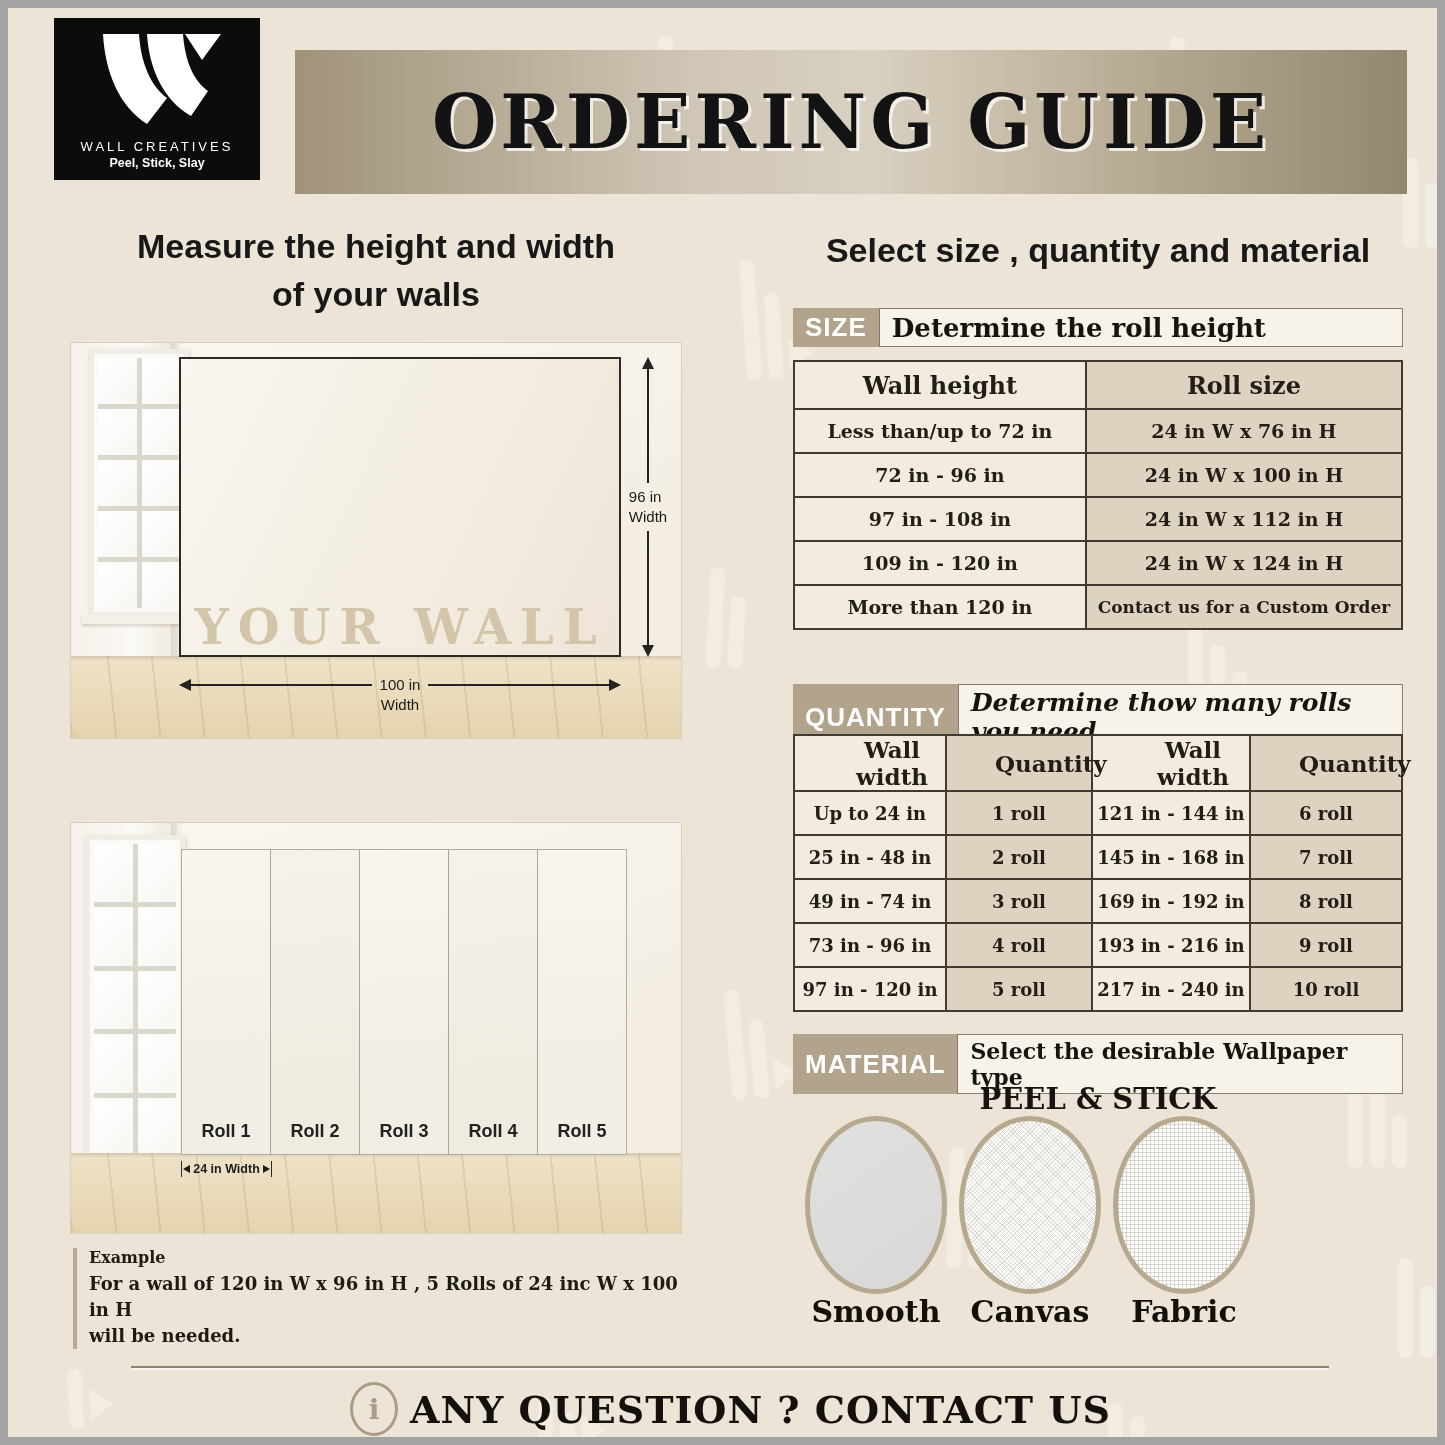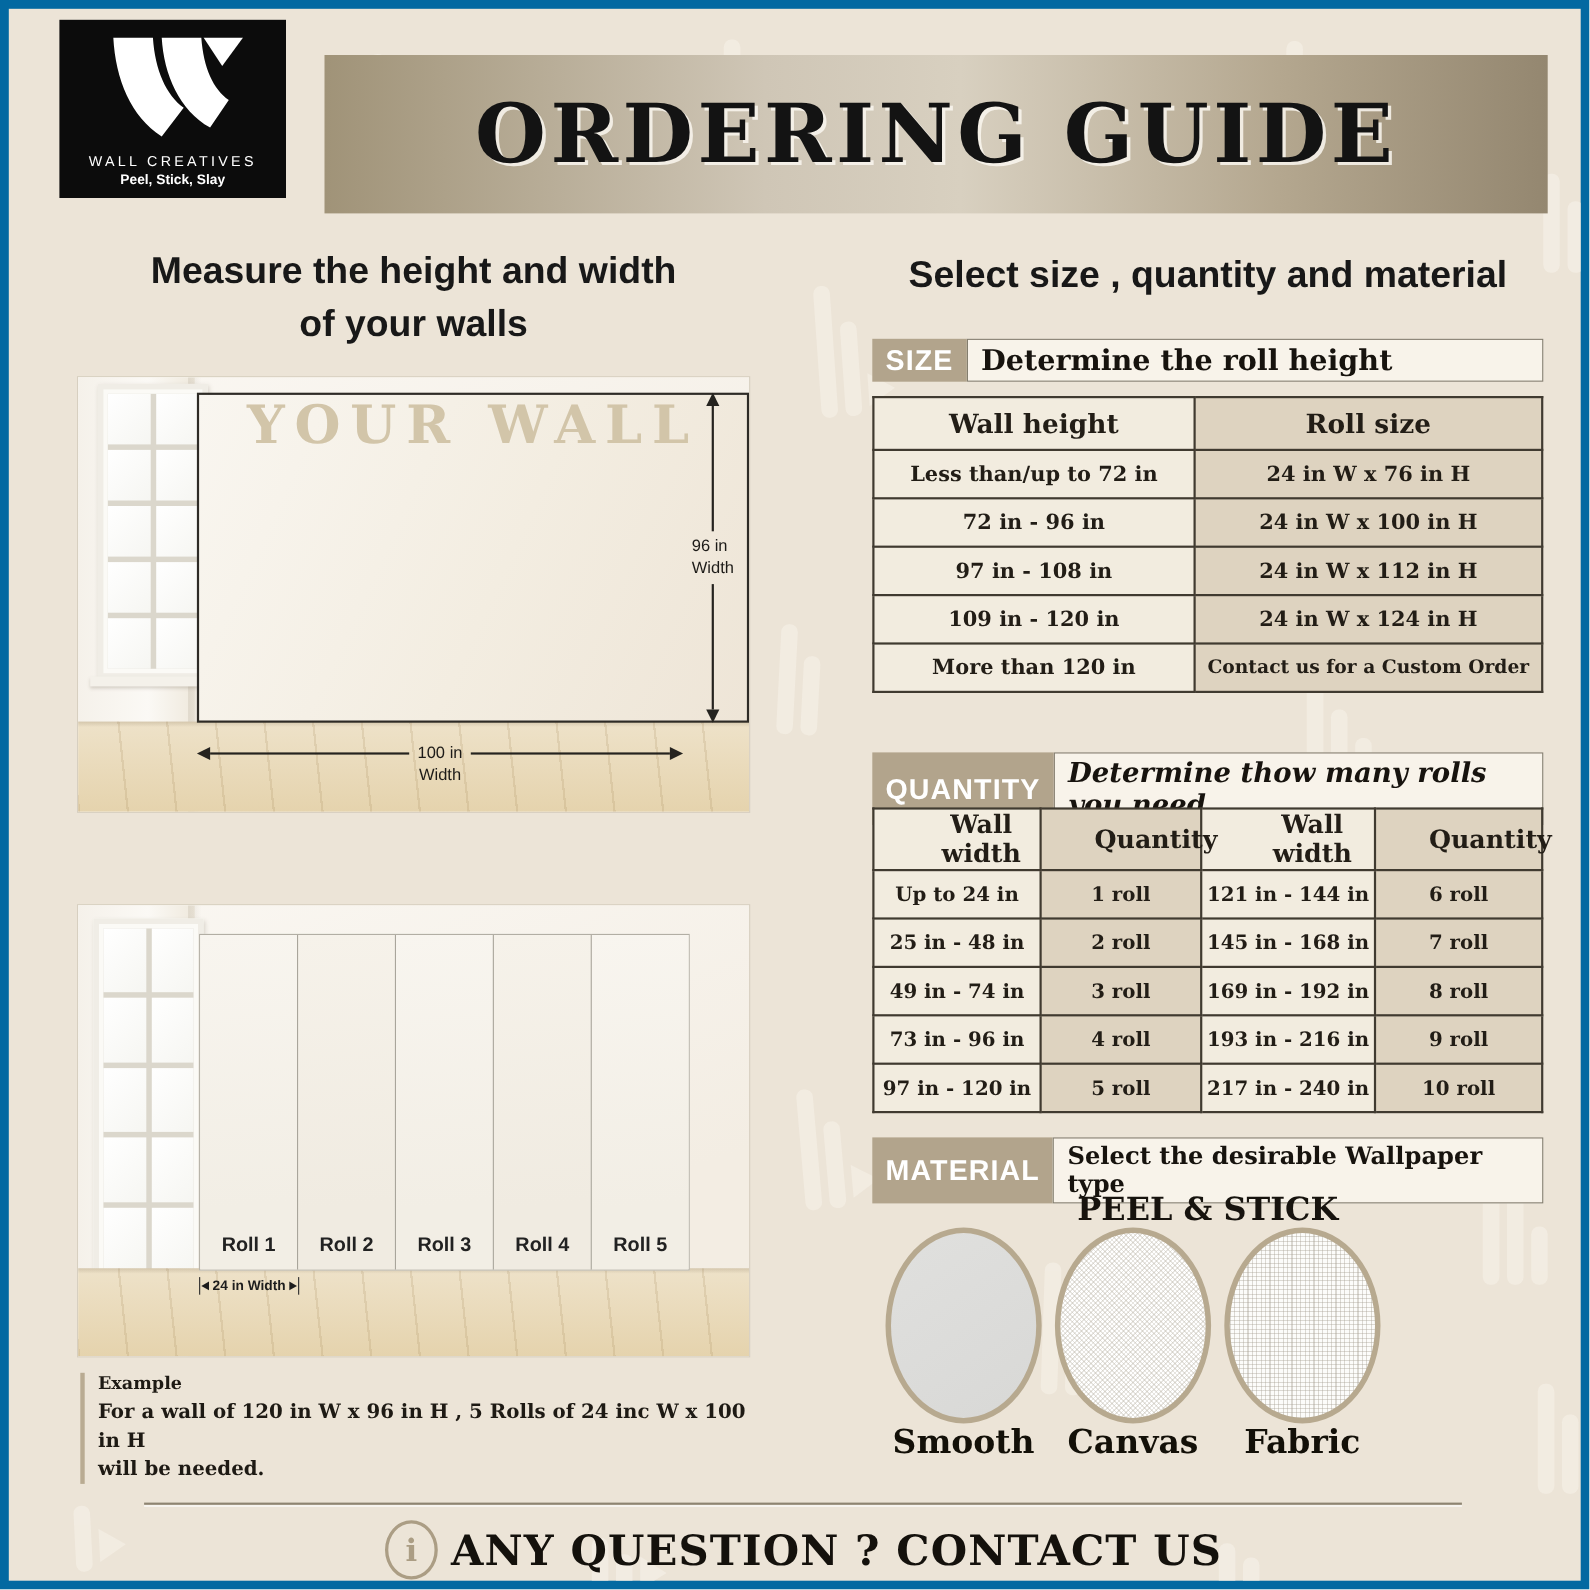--- a/index.html
+++ b/index.html
@@ -1,16 +1,16 @@
 <!DOCTYPE html>
 <html><head>
 <meta charset="utf-8">
 <style>
   html,body{margin:0;padding:0;background:#ffffff;}
-  .page{position:relative;width:1445px;height:1445px;background:#0369a1;font-family:"Liberation Sans",sans-serif;overflow:hidden;}
+  .page{position:relative;width:1445px;height:1445px;background:#a3a3a3;font-family:"Liberation Sans",sans-serif;overflow:hidden;}
   .inner{position:absolute;inset:8px;background:#ece4d7;overflow:hidden;}
 
   
   .wm{position:absolute;display:flex;gap:7px;align-items:flex-end;opacity:.6;}
   .wm i{display:block;width:15px;background:#f7f2e9;border-radius:7px;}
   .wm i:nth-child(1){height:100%;}
   .wm i:nth-child(2){height:72%;}
   .wm i:nth-child(3){height:44%;}
   .wm b{width:0;height:0;border-left:24px solid #f7f2e9;border-top:15px solid transparent;border-bottom:15px solid transparent;margin-bottom:8px;}
 
@@ -52,22 +52,22 @@
   .scene .cornershade{position:absolute;left:100px;top:0;bottom:0;width:12px;background:linear-gradient(90deg,rgba(120,105,80,.14),rgba(120,105,80,0));}
   .window{position:absolute;background:#fbfaf6;border:5px solid #f0ede6;box-shadow:1px 2px 4px rgba(110,100,80,.25);box-sizing:border-box;}
   .window .panes{position:absolute;inset:4px;display:grid;grid-template-columns:1fr 1fr;grid-template-rows:repeat(5,1fr);gap:5px;background:#dbd7cc;}
   .window .panes i{background:linear-gradient(135deg,#ffffff 0%,#f6f6f2 100%);}
   .window .sill{position:absolute;left:-12px;right:-12px;bottom:-12px;height:9px;background:#f4f1ea;box-shadow:0 2px 3px rgba(110,100,80,.25);}
   .floor{position:absolute;left:0;right:0;bottom:0;background:
     repeating-linear-gradient(84deg,rgba(150,120,70,.16) 0 2px,rgba(0,0,0,0) 2px 44px),
     linear-gradient(#eee2c9 0%,#e5d3ad 100%);}
   .floor::before{content:"";position:absolute;top:0;left:0;right:0;height:5px;background:linear-gradient(rgba(120,100,70,.22),rgba(120,100,70,0));}
 
-  .feature-wall{position:absolute;left:108px;top:14px;width:502px;height:300px;border:2px solid #2e2b26;box-sizing:border-box;
-    background:linear-gradient(115deg,#f9f6f0 0%,#f3ede1 55%,#eee5d7 100%);display:flex;align-items:flex-start;justify-content:center;}
+  .feature-wall{position:absolute;left:108px;top:14px;width:442px;height:300px;border:2px solid #2e2b26;box-sizing:border-box;
+    background:linear-gradient(115deg,#f9f6f0 0%,#f3ede1 55%,#eee5d7 100%);display:flex;align-items:flex-end;justify-content:center;}
   .your-wall{font-family:"DejaVu Serif",serif;font-weight:700;font-size:48px;letter-spacing:9px;color:#d2c5a9;}
 
   
   .vdim{position:absolute;left:548px;top:14px;height:300px;width:58px;display:flex;flex-direction:column;align-items:center;}
   .vdim .seg{width:2px;flex:1;background:#25231f;}
   .vdim .arr-u{width:0;height:0;border-left:6px solid transparent;border-right:6px solid transparent;border-bottom:12px solid #25231f;}
   .vdim .arr-d{width:0;height:0;border-left:6px solid transparent;border-right:6px solid transparent;border-top:12px solid #25231f;}
   .dim-lbl{font-size:15px;color:#1d1b18;line-height:1.35;text-align:left;padding:4px 0;white-space:pre-line;}
   .hdim{position:absolute;left:108px;top:322px;width:442px;display:flex;align-items:center;}
   .hdim .seg{height:2px;flex:1;background:#25231f;}

